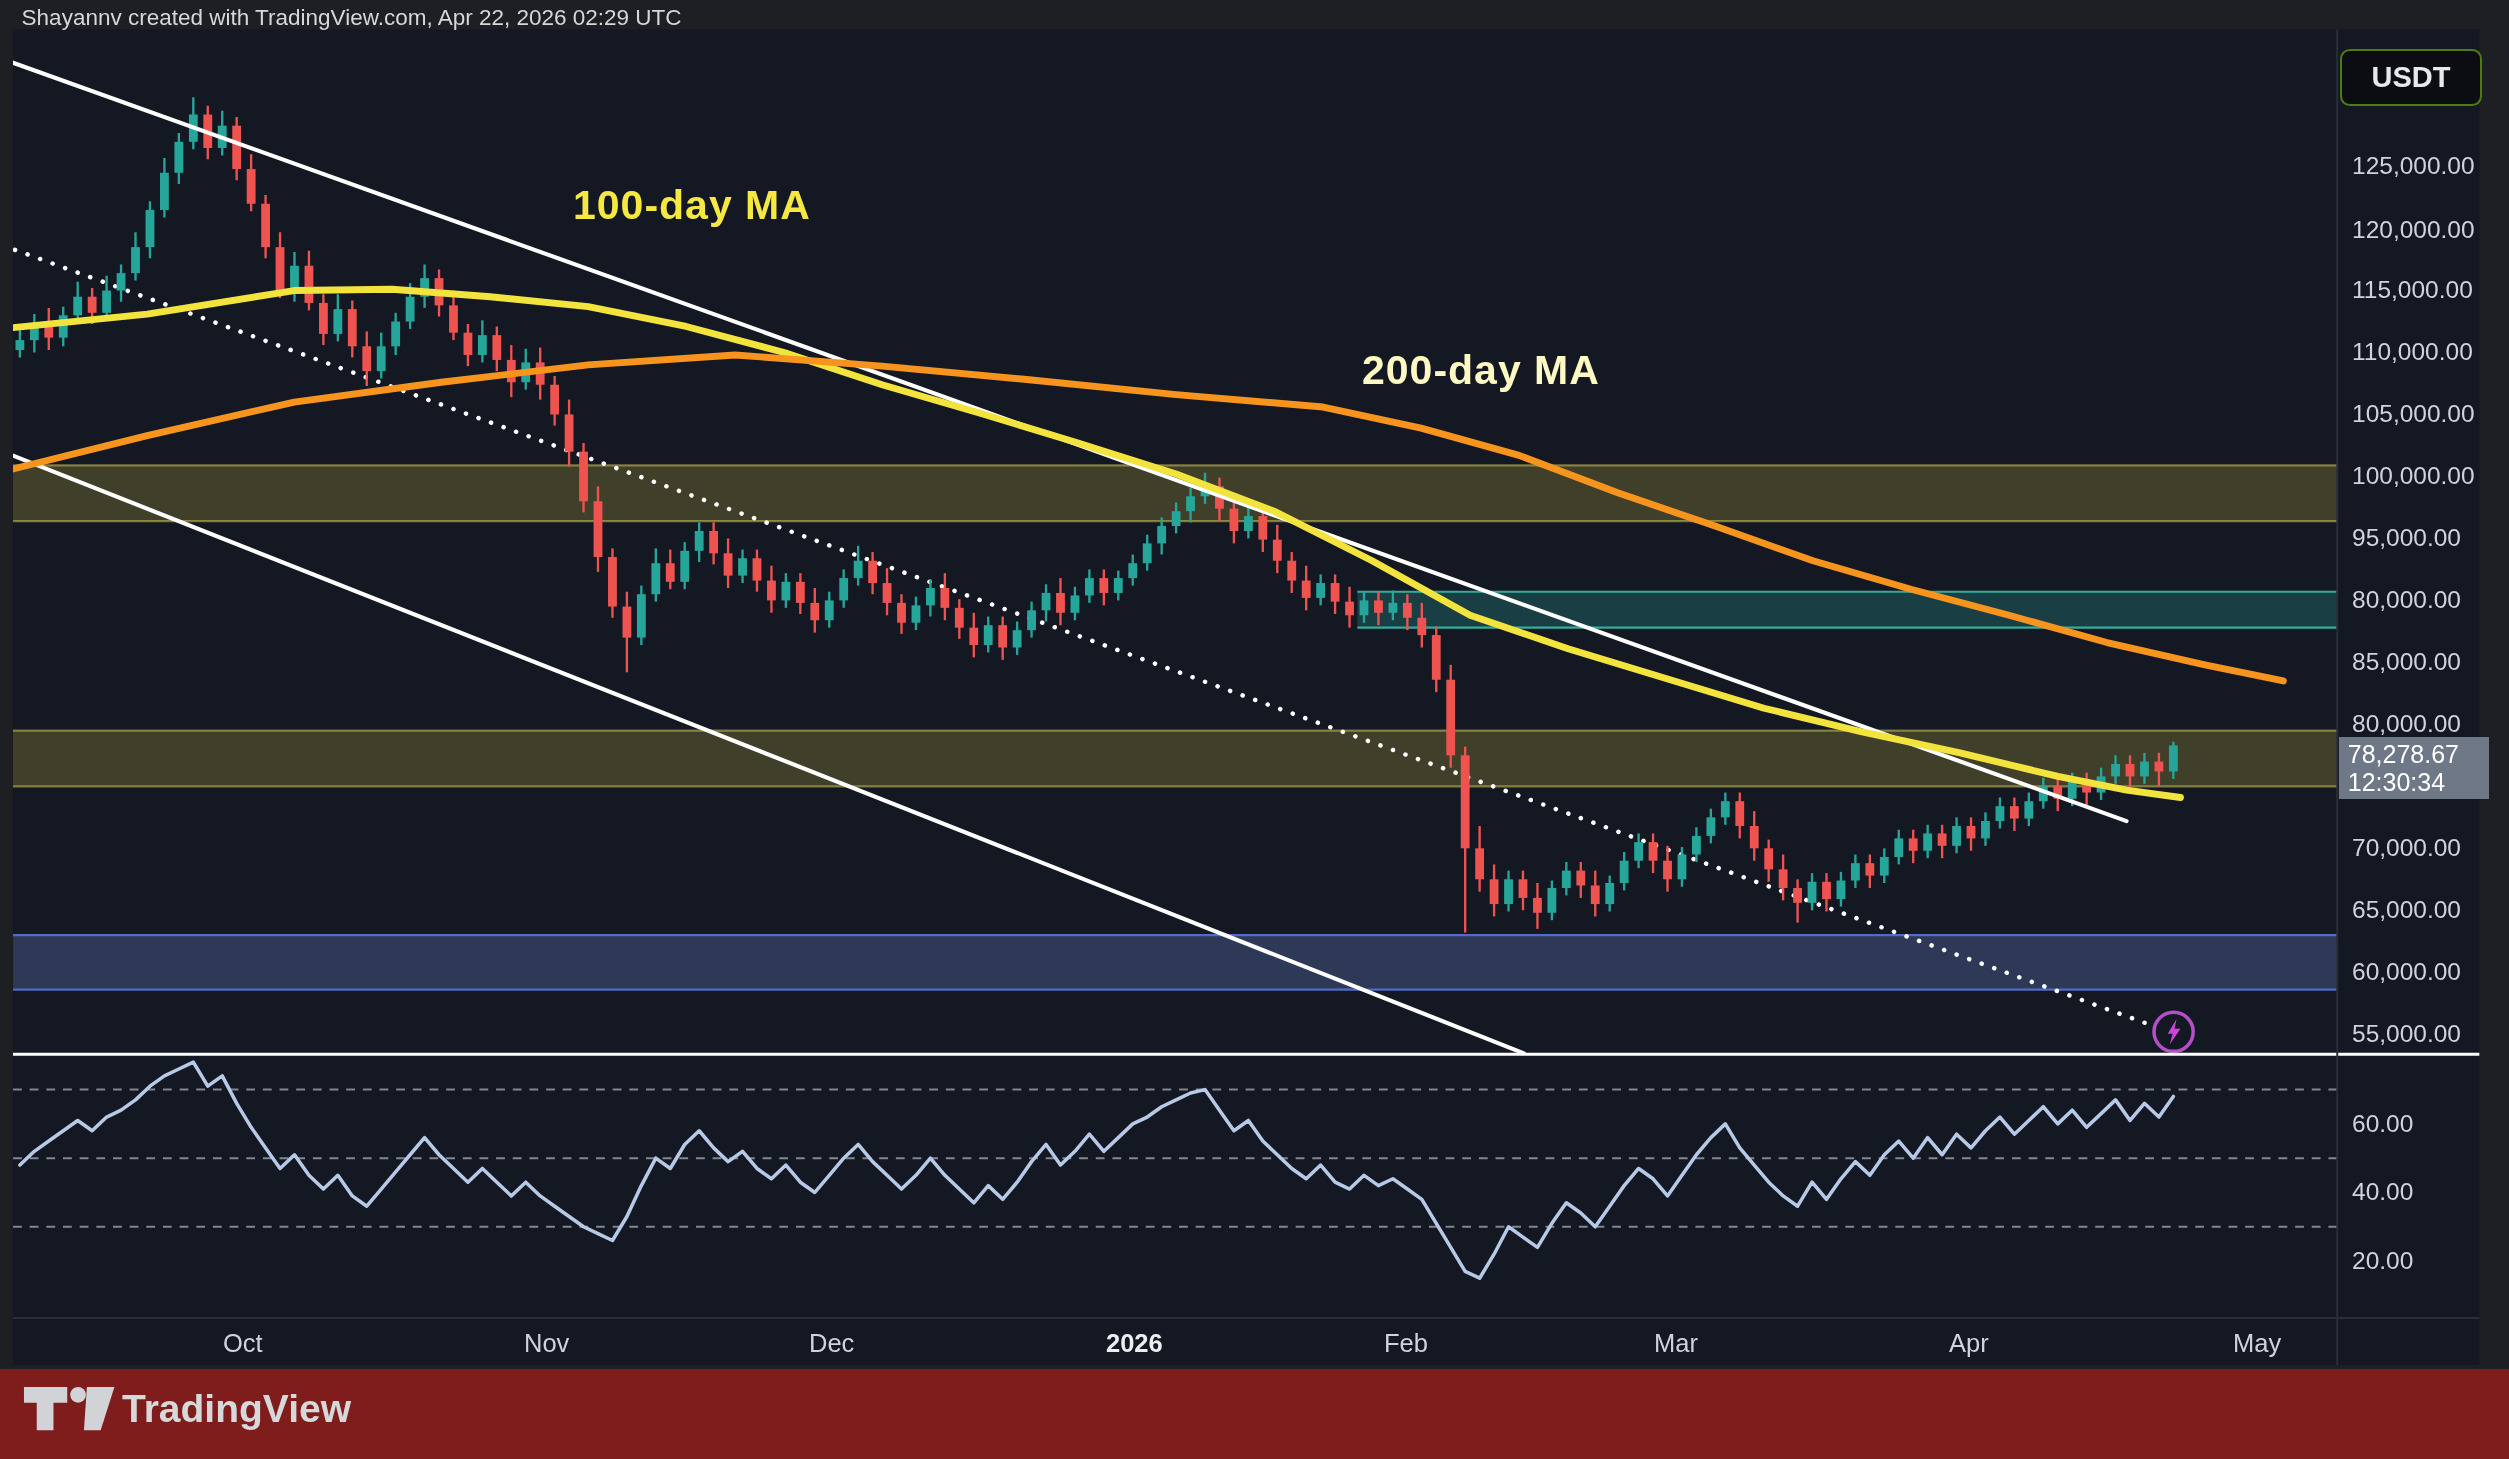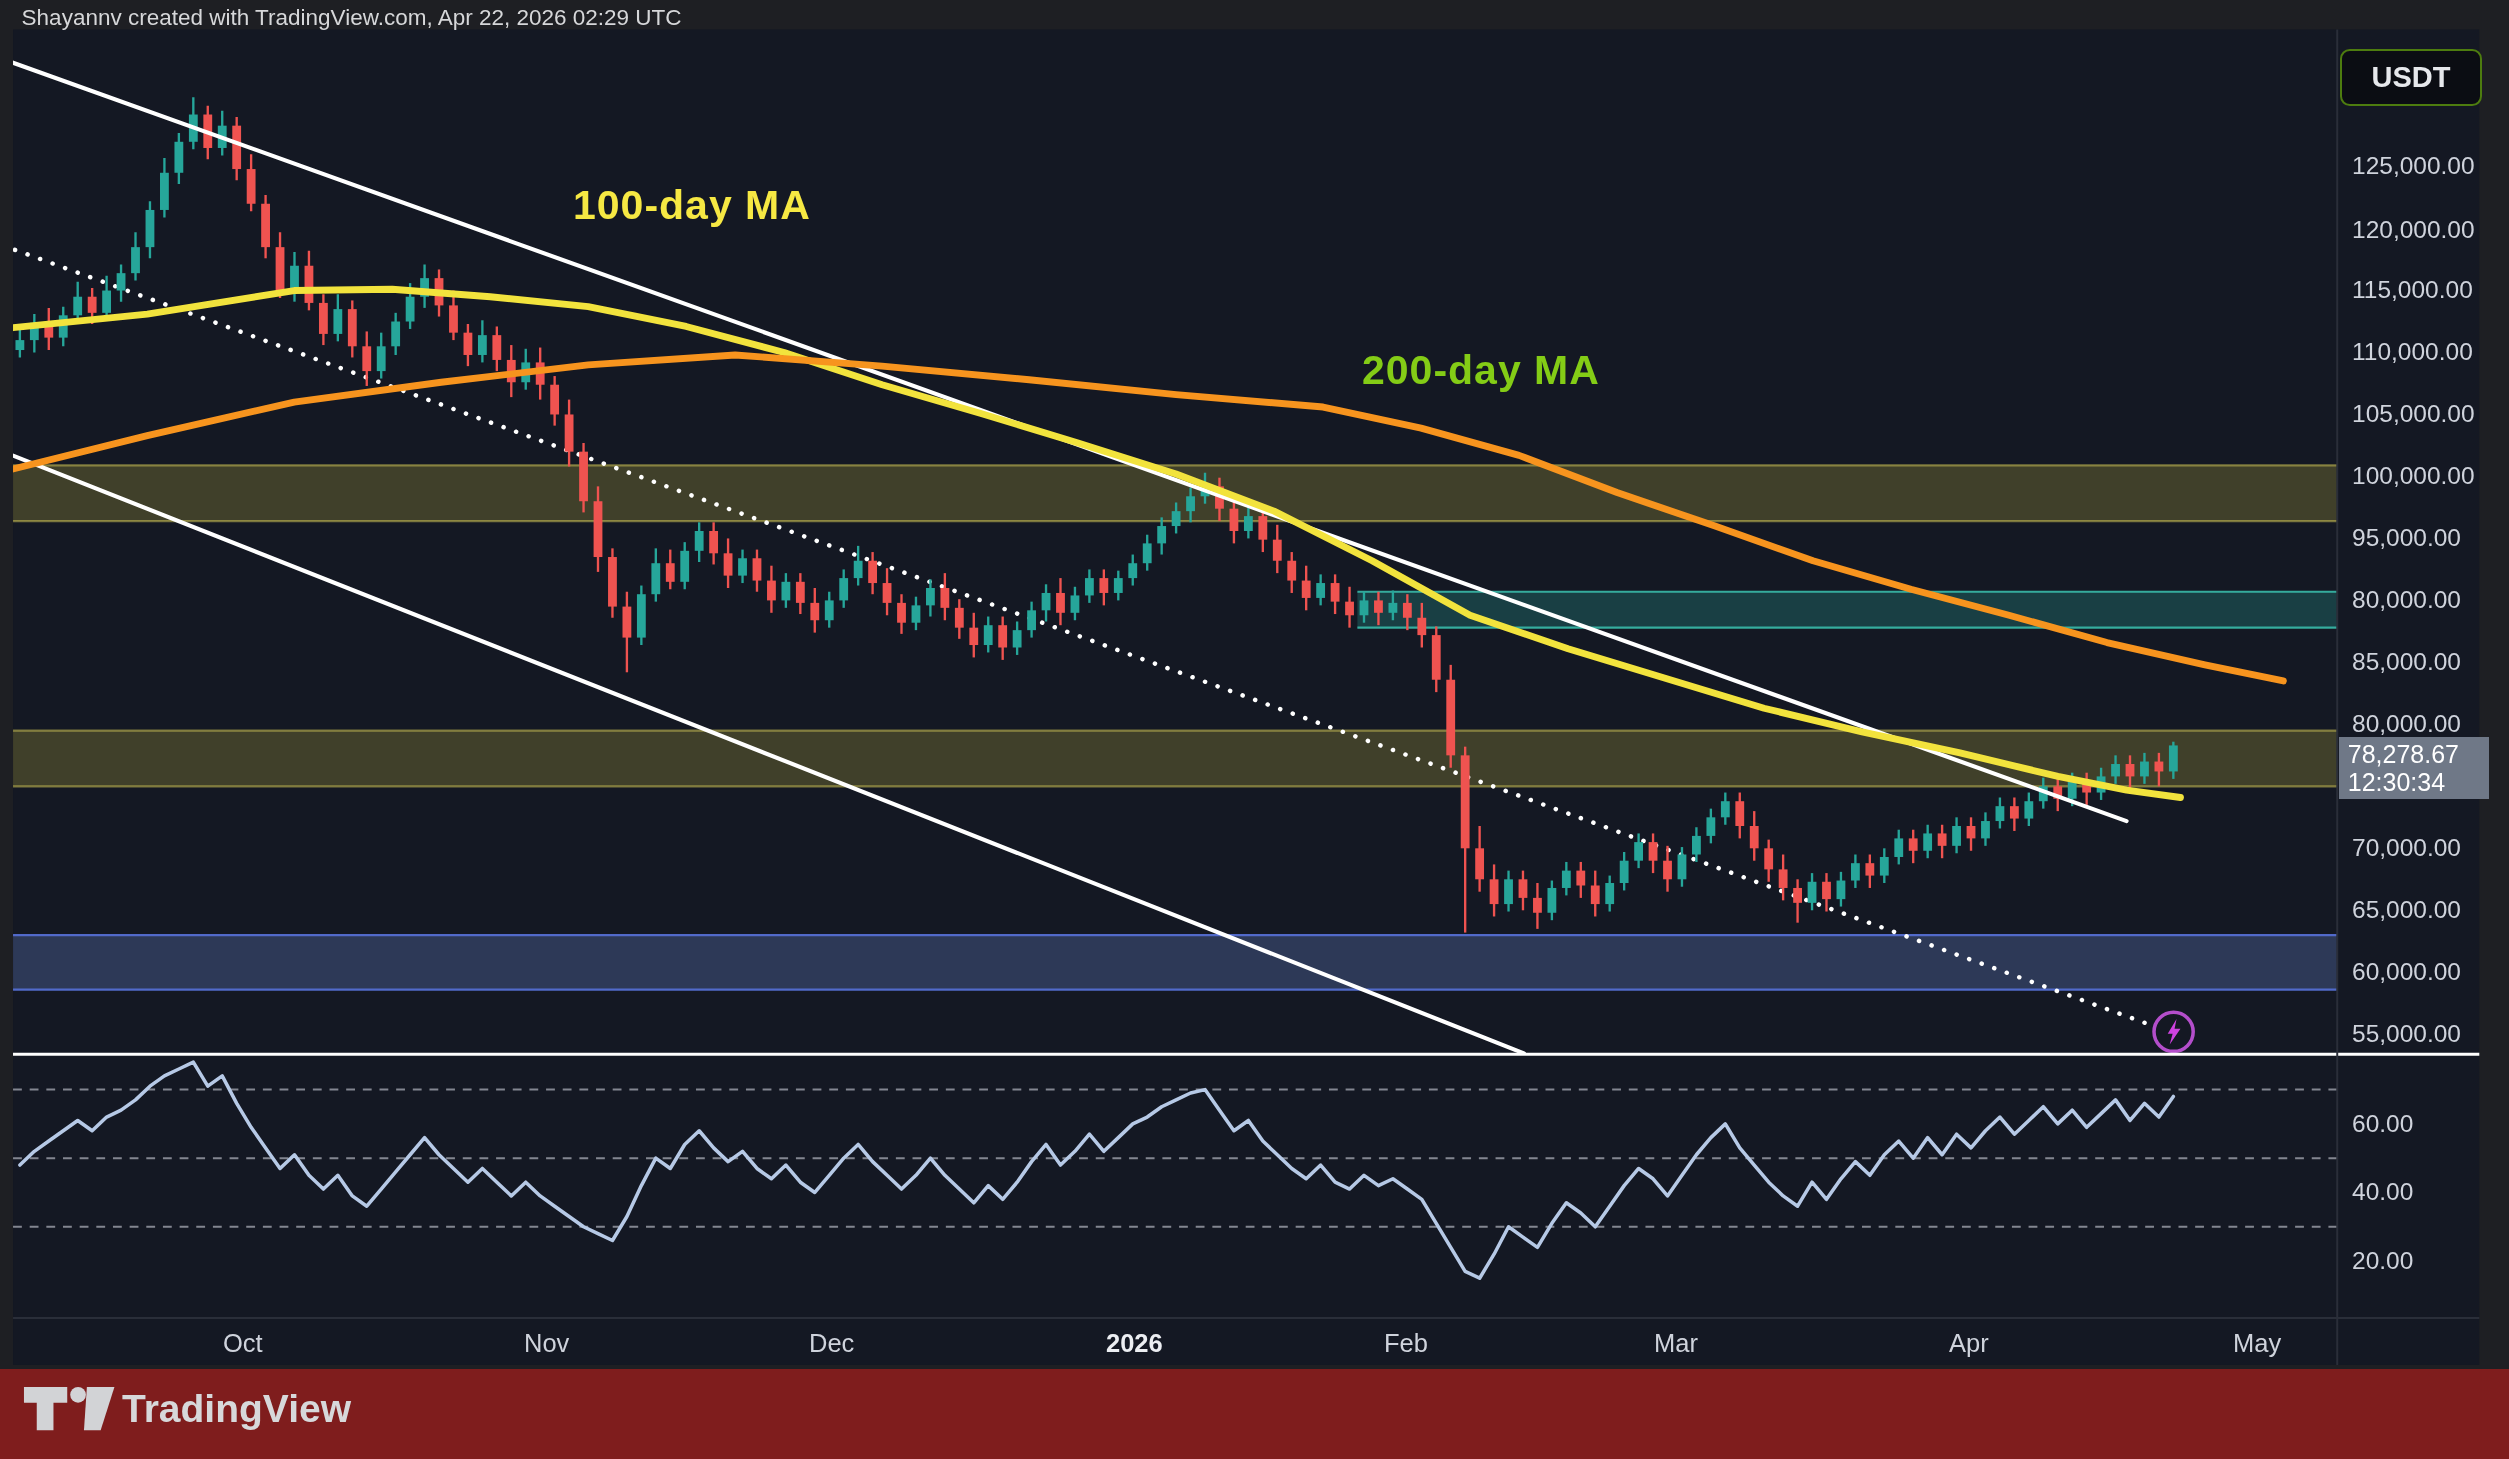--- a/index.html
+++ b/index.html
@@ -2,21 +2,21 @@
 <html><head>
 <meta charset="utf-8">
 <style>
   html,body{margin:0;padding:0;}
   body{width:2509px;height:1459px;position:relative;background:#1e1f23;overflow:hidden;
        font-family:"Liberation Sans", sans-serif;}
   #chart{position:absolute;left:0;top:0;}
   .hdr{position:absolute;left:21.6px;top:4.9px;font-size:22.5px;color:#d6d7d9;z-index:5;}
   .ma-label{position:absolute;font-weight:bold;font-size:41px;z-index:6;letter-spacing:1px;}
   .ma-label.y{left:573px;top:182px;color:#f6e843;}
-  .ma-label.o{left:1362px;top:347px;color:#84cc16;}
+  .ma-label.o{left:1362px;top:347px;color:#fef9c3;}
   .usdt{position:absolute;left:2340px;top:49px;width:138px;height:53px;background:#0b0d13;
         border:2px solid #4d7c0f;border-radius:9.8px;display:flex;align-items:center;
         justify-content:center;color:#e6e8ec;font-size:29px;font-weight:bold;z-index:7;}
   #price-axis,#time-axis,#rsi-axis{position:absolute;left:0;top:0;z-index:6;}
   .ptick{position:absolute;left:2352px;font-size:24.5px;color:#cfd3dc;white-space:nowrap;}
   .ttick{position:absolute;top:1329px;font-size:25.5px;color:#cfd3dc;white-space:nowrap;}
   .ttick.bold{font-weight:bold;color:#eceef2;}
   .price-badge{position:absolute;left:2339px;width:137px;background:#6f7887;color:#ffffff;
         font-size:25px;line-height:28px;padding:2.9px 3.9px 2.9px 8.8px;z-index:8;}
   .price-badge span{display:block;}

